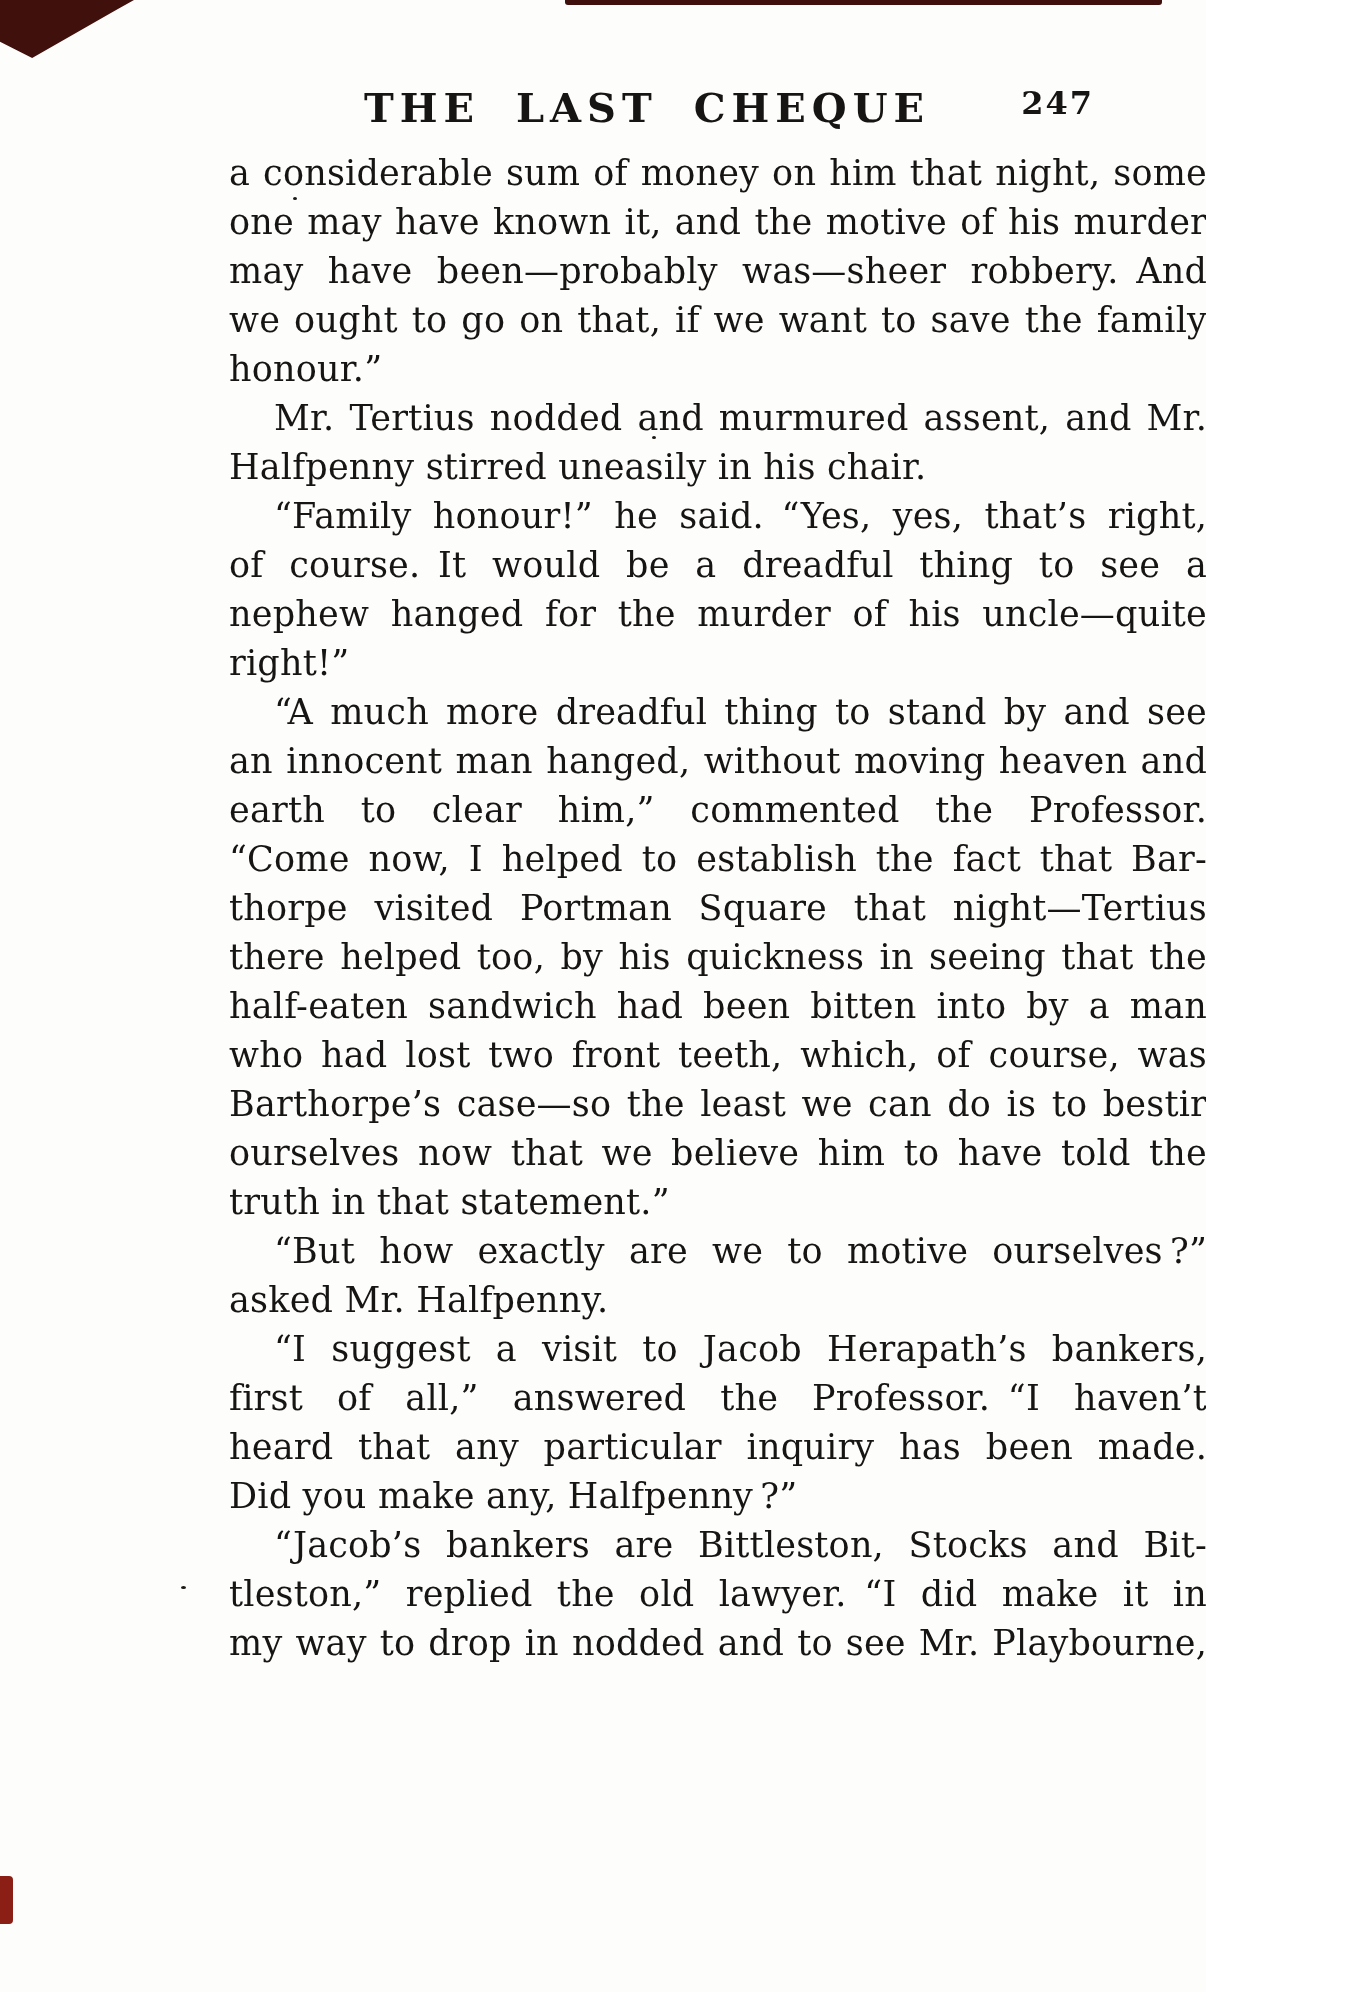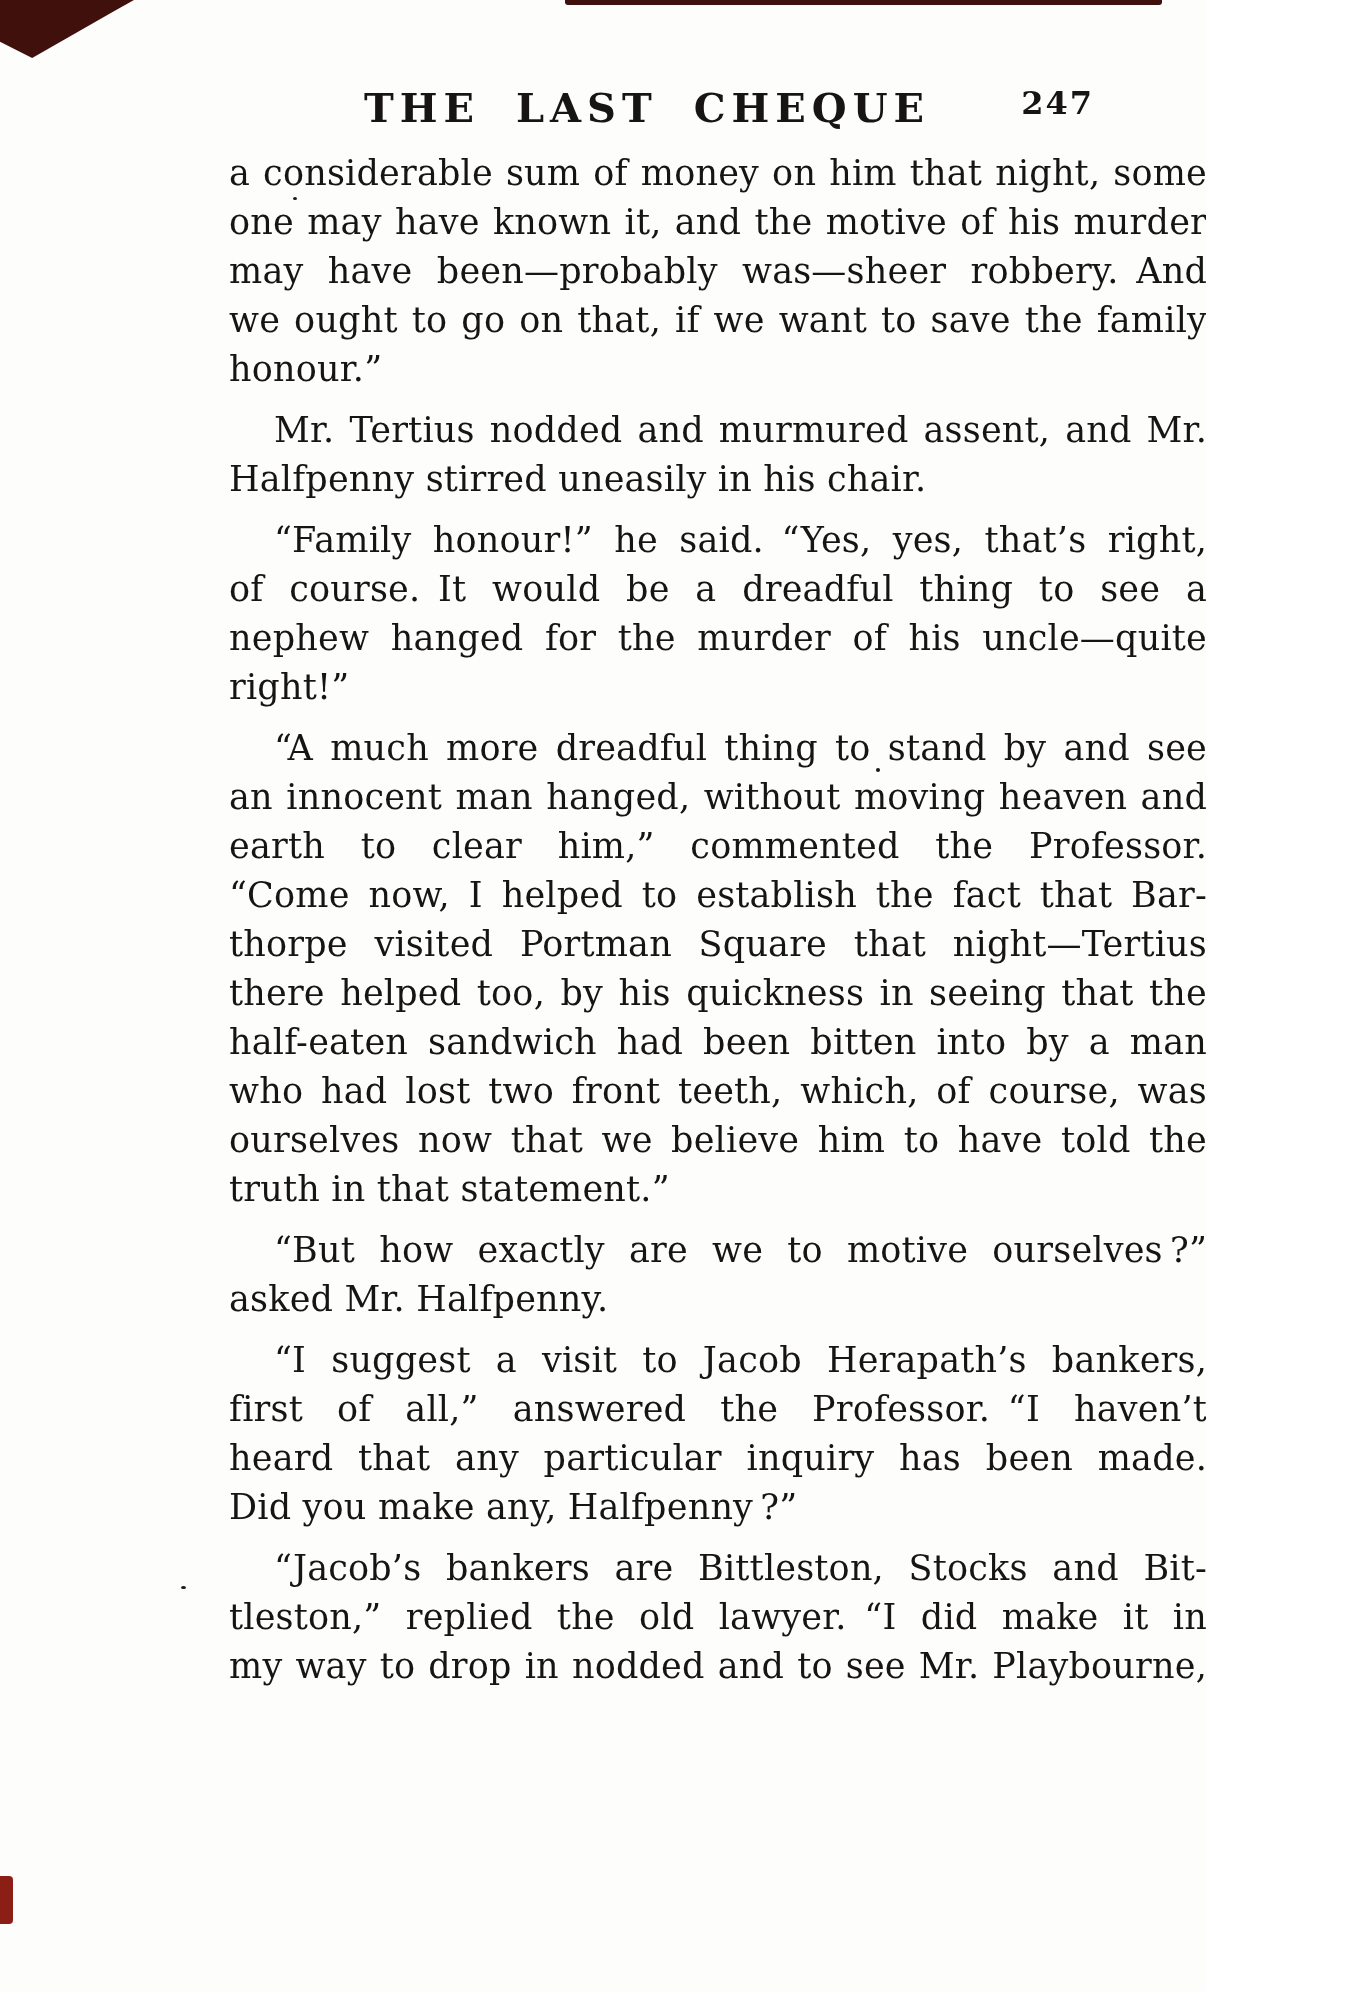--- a/index.html
+++ b/index.html
@@ -51,21 +51,21 @@
     height: 49px;
     line-height: 49px;
     font-size: 35px;
     letter-spacing: 0.2px;
     text-align: justify;
     text-align-last: left;
     white-space: nowrap;
     overflow: visible;
   }
   .line.just { white-space: normal; text-align-last: justify; }
-  .line.indent { padding-left: 45px; margin-top: 12px; }
+  .line.indent { padding-left: 45px; }
   
   .artifact { position: absolute; pointer-events: none; }
   #artifact-corner {
     left: 0; top: 0; width: 134px; height: 58px;
     background: #40100d;
     clip-path: polygon(2% 0, 100% 0, 86% 18%, 24% 100%, 0 72%, 0 0);
   }
   #artifact-top-line {
     left: 565px; top: 0; width: 597px; height: 5px;
     background: #40100d; border-radius: 0 0 3px 3px;
@@ -118,20 +118,21 @@
       <div class="line just">nephew hanged for the murder of his uncle—quite</div>
       <div class="line">right!”</div>
       <div class="line indent just">“A much more dreadful thing to stand by and see</div>
       <div class="line just">an innocent man hanged, without moving heaven and</div>
       <div class="line just">earth to clear him,” commented the Professor.</div>
       <div class="line just">“Come now, I helped to establish the fact that Bar-</div>
       <div class="line just">thorpe visited Portman Square that night—Tertius</div>
       <div class="line just">there helped too, by his quickness in seeing that the</div>
       <div class="line just">half-eaten sandwich had been bitten into by a man</div>
       <div class="line just">who had lost two front teeth, which, of course, was</div>
+      <div class="line just">Barthorpe’s case—so the least we can do is to bestir</div>
       <div class="line just">ourselves now that we believe him to have told the</div>
       <div class="line">truth in that statement.”</div>
       <div class="line indent just">“But how exactly are we to motive ourselves ?”</div>
       <div class="line">asked Mr. Halfpenny.</div>
       <div class="line indent just">“I suggest a visit to Jacob Herapath’s bankers,</div>
       <div class="line just">first of all,” answered the Professor. “I haven’t</div>
       <div class="line just">heard that any particular inquiry has been made.</div>
       <div class="line">Did you make any, Halfpenny ?”</div>
       <div class="line indent just">“Jacob’s bankers are Bittleston, Stocks and Bit-</div>
       <div class="line just">tleston,” replied the old lawyer. “I did make it in</div>

